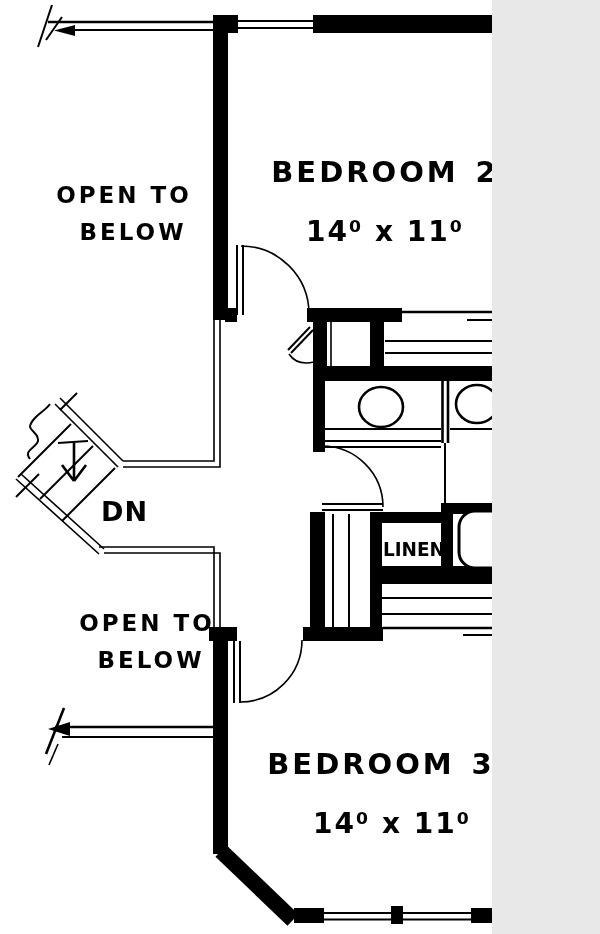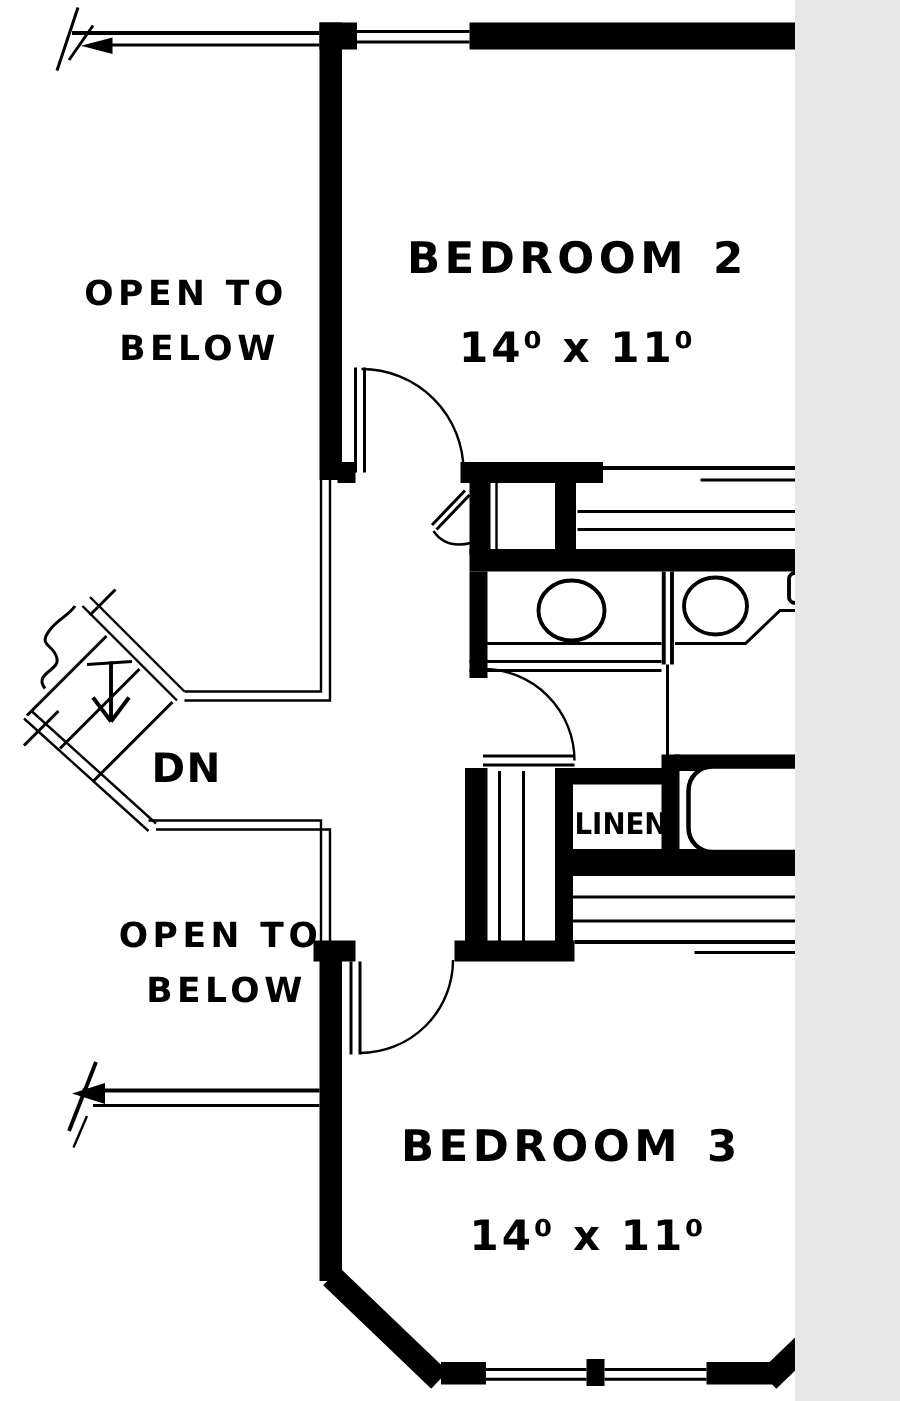--- a/index.html
+++ b/index.html
@@ -1,16 +1,16 @@
 <!DOCTYPE html>
 <html><head>
 <meta charset="utf-8">
 <style>
   html,body{margin:0;padding:0;background:#e8e8e8;}
-  .canvas{position:relative;width:530px;height:934px;background:#ffffff;overflow:hidden;}
+  .canvas{position:relative;width:492px;height:934px;background:#ffffff;overflow:hidden;}
   svg{display:block;width:600px;height:934px;}
   .wall{fill:#000000;stroke:none;}
   .ln{stroke:#000000;fill:none;stroke-width:2;}
   .ln-thin{stroke:#000000;fill:none;stroke-width:1.6;}
   .ln-med{stroke:#000000;fill:none;stroke-width:2.6;}
   .diag{stroke:#000000;fill:none;stroke-width:16;}
   .fix{stroke:#000000;fill:#ffffff;stroke-width:2.6;}
   .lbl{font-family:"DejaVu Sans","Liberation Sans",sans-serif;font-weight:bold;fill:#000000;}
   .room-name{font-size:29px;letter-spacing:3px;}
   .room-dim{font-size:28px;letter-spacing:2px;}

